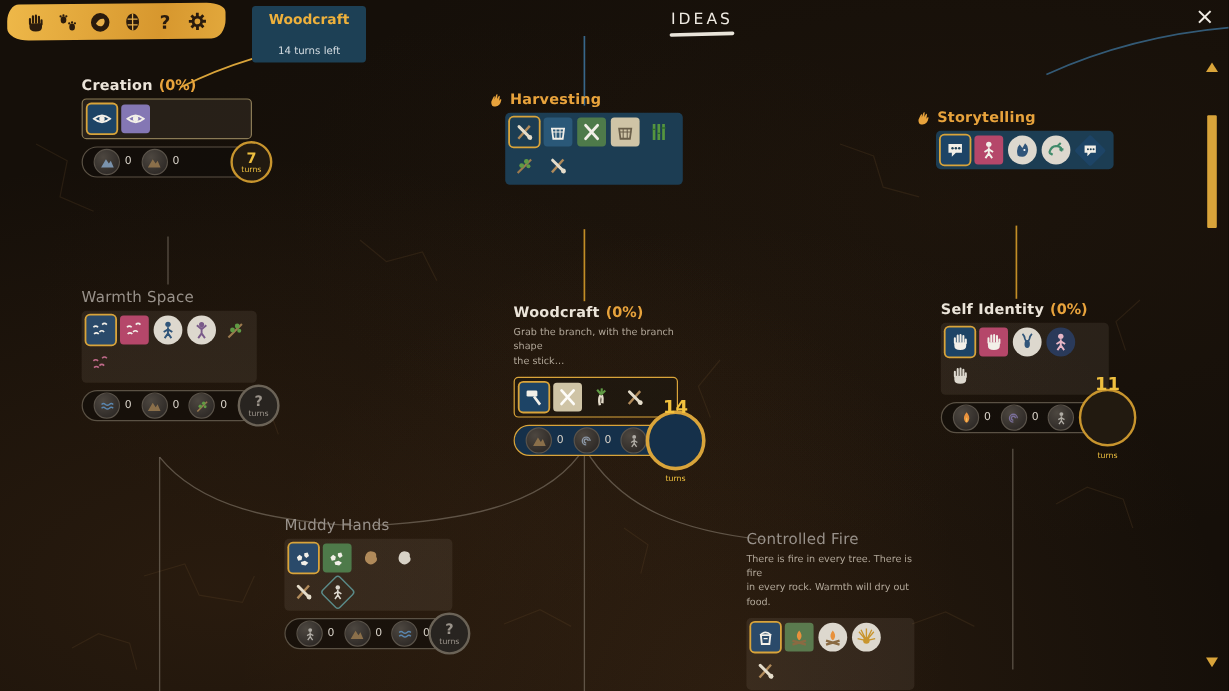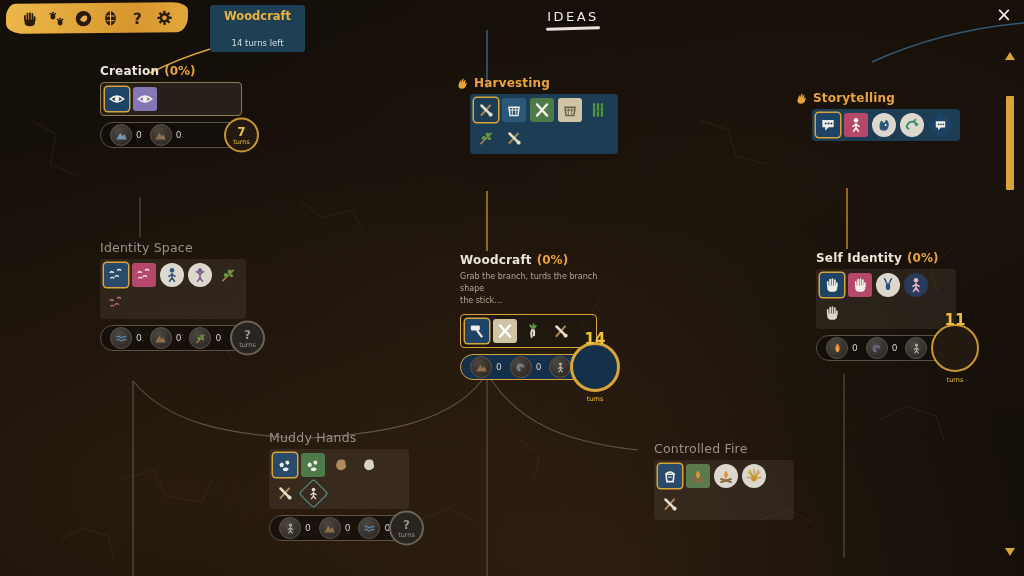--- a/index.html
+++ b/index.html
@@ -5,21 +5,21 @@
   html,body{margin:0;padding:0;background:#0d0906;}
   .stage{position:relative;width:1024px;height:576px;overflow:hidden;
     font-family:"DejaVu Sans",sans-serif;
     background:
       radial-gradient(ellipse at 18% 85%, rgba(120,75,35,.20), transparent 52%),
       radial-gradient(ellipse at 60% 100%, rgba(140,90,45,.16), transparent 48%),
       radial-gradient(ellipse at 78% 30%, rgba(90,60,30,.10), transparent 50%),
       radial-gradient(ellipse at 45% 45%, rgba(70,48,26,.10), transparent 55%),
       #150f09;}
   #overlay{position:absolute;left:0;top:0;z-index:1;pointer-events:none;}
-  .node{position:absolute;z-index:2;color:#b3a99c;cursor:pointer;margin-left:32px;}
+  .node{position:absolute;z-index:2;color:#b3a99c;cursor:pointer;}
   .trow{display:flex;align-items:center;gap:5px;margin-bottom:4px;}
   .ttl{font-size:12px;font-weight:bold;letter-spacing:.2px;color:#ebe4d9;white-space:nowrap;}
   .ttl.gold{color:#e8a33c;}
   .ttl.gray{color:#98918a;font-weight:normal;font-size:12.5px;}
   .pct{font-size:12px;font-weight:bold;color:#e8a33c;}
   .desc{font-size:8px;line-height:1.5;white-space:pre-line;color:#b0a698;margin-bottom:7px;}
   .hand-flag{width:14px;height:14px;flex:0 0 auto;}
   .hand-flag svg{width:14px;height:14px;display:block;}
   .panel{display:flex;flex-wrap:wrap;gap:4px;padding:4px;border-radius:4px;align-content:flex-start;box-sizing:border-box;}
   .panel.graybg{background:rgba(160,150,130,.13);}
@@ -56,21 +56,21 @@
   #toolbar{position:absolute;left:6px;top:3px;width:182px;height:30px;z-index:4;display:flex;align-items:center;
     justify-content:space-around;padding:0 10px;box-sizing:border-box;cursor:pointer;
     background:linear-gradient(100deg,#eeb849,#d7972e 70%,#e2a83c);
     border-radius:10px 16px 12px 18px / 14px 8px 16px 10px;transform:rotate(-.6deg);}
   .tb-ic{width:20px;height:20px;display:flex;align-items:center;justify-content:center;}
   .tb-ic svg{width:19px;height:19px;display:block;}
   #active-badge{position:absolute;left:210px;top:5px;z-index:4;background:#1d4055;border-radius:3px;
     padding:4px 14px;text-align:center;cursor:pointer;}
   .ab-name{color:#eeb13c;font-weight:bold;font-size:11.5px;}
   .ab-status{color:#d5dde2;font-size:8.5px;margin-top:15px;}
-  #ideas{position:absolute;left:528px;top:9px;width:90px;text-align:center;z-index:4;text-decoration:underline;}
+  #ideas{position:absolute;left:540px;top:9px;width:90px;text-align:center;z-index:4;}
   .ideas-t{color:#efeae2;font-size:13px;letter-spacing:2.5px;}
   .ideas-u{width:54px;height:3px;background:#e9e4da;margin:3px auto 0;transform:rotate(-1.5deg);border-radius:2px;}
   #close-btn{position:absolute;right:12px;top:3px;color:#f2ede5;font-size:19px;z-index:4;cursor:pointer;}
   #sb-up{position:absolute;right:9px;top:52px;width:0;height:0;border-left:5px solid transparent;
     border-right:5px solid transparent;border-bottom:8px solid #d9a43a;z-index:4;cursor:pointer;}
   #sb-thumb{position:absolute;right:10px;top:96px;width:8px;height:94px;background:#d9a43a;border-radius:1px;z-index:4;cursor:pointer;}
   #sb-down{position:absolute;right:9px;top:548px;width:0;height:0;border-left:5px solid transparent;
     border-right:5px solid transparent;border-top:8px solid #d9a43a;z-index:4;cursor:pointer;}
 </style>
 </head>
@@ -207,21 +207,21 @@
           </span>
           <span class="cnt">0</span>
         </span>
       <div class="badge sm goldbd" style="right:-18px">
         <span class="bv">7</span>
           <span class="bl">turns</span>
         </div>
     </div>
   </div>
 
-  <div class="node" style="left:423px;top:76px;width:154px">
+  <div class="node" style="left:406px;top:76px;width:154px">
     <div class="trow">
         <span class="hand-flag">
           <svg viewBox="0 0 16 16">
             <path d="M5 14Q3 11 4.5 8.5L6 5.5Q6.5 4.5 7.3 5L7 8L8.5 3.5Q9 2.5 9.8 3L9.5 7.5L11 4.5Q11.8 4 12 5L11.5 9L12.8 7.5Q13.6 7.5 13.4 8.5Q12.8 11.5 11.5 13Q9 15.5 5 14Z" fill="#e8a33c"></path>
           </svg>
         </span>
       <span class="ttl gold">Harvesting</span>
       </div>
     <div class="panel navy" style="width:148px;margin-left:15px">
       <span class="sq plain sel">
@@ -313,21 +313,21 @@
             <circle cx="6" cy="6.7" r=".9" fill="#1d3f55"></circle>
             <circle cx="8.5" cy="6.7" r=".9" fill="#1d3f55"></circle>
             <circle cx="11" cy="6.7" r=".9" fill="#1d3f55"></circle>
           </svg>
         </span>
     </div>
   </div>
 
   <div class="node" style="left:68px;top:240px;width:146px">
     <div class="trow">
-        <span class="ttl gray">Identity Space</span>
+        <span class="ttl gray">Warmth Space</span>
       </div>
     <div class="panel graybg" style="width:146px">
       <span class="sq sel" style="background:#2a4a6a">
           <svg viewBox="0 0 16 16">
             <path d="M2.5 6Q4.2 4.2 6 6M7 9.5Q8.7 7.7 10.5 9.5M9 4Q10.7 2.2 12.5 4M3 11Q4.7 9.2 6.5 11" fill="none" stroke="#f2efe8" stroke-width="1.2"></path>
           </svg>
         </span>
       <span class="sq" style="background:#b5476a">
           <svg viewBox="0 0 16 16">
             <path d="M2.5 6Q4.2 4.2 6 6M7 9.5Q8.7 7.7 10.5 9.5M9 4Q10.7 2.2 12.5 4M3 11Q4.7 9.2 6.5 11" fill="none" stroke="#f2efe8" stroke-width="1.2"></path>
@@ -392,21 +392,21 @@
           <span class="bl">turns</span>
         </div>
     </div>
   </div>
 
   <div class="node" style="left:428px;top:253px;width:138px">
     <div class="trow">
         <span class="ttl">Woodcraft</span>
       <span class="pct">(0%)</span>
       </div>
-    <div class="desc">Grab the branch, turds the branch shape
+    <div class="desc">Grab the branch, with the branch shape
 the stick…</div>
     <div class="panel goldb" style="width:137px">
       <span class="sq sel" style="background:#1d4466">
           <svg viewBox="0 0 16 16">
             <rect x="2.5" y="3" width="8" height="4.5" rx="1" fill="#f2efe8"></rect>
             <path d="M8 7.5L12.5 13.5" stroke="#f2efe8" stroke-width="2"></path>
           </svg>
         </span>
       <span class="sq" style="background:#cfc4a6">
           <svg viewBox="0 0 16 16">
@@ -604,20 +604,22 @@
         <span class="bv">?</span>
           <span class="bl">turns</span>
         </div>
     </div>
   </div>
 
   <div class="node" style="left:622px;top:441px;width:140px">
     <div class="trow">
         <span class="ttl gray">Controlled Fire</span>
       </div>
+    <div class="desc">There is fire in every tree. There is fire
+in every rock. Warmth will dry out food.</div>
     <div class="panel graybg" style="width:140px">
       <span class="sq sel" style="background:#2a4a6a">
           <svg viewBox="0 0 16 16">
             <path d="M4.5 6.5H11.5L10.8 13H5.2Z" fill="none" stroke="#f2efe8" stroke-width="1.4"></path>
             <path d="M4 6.5Q8 2.5 12 6.5" fill="none" stroke="#f2efe8" stroke-width="1.2"></path>
             <path d="M6.5 9H9.5" stroke="#f2efe8" stroke-width="1"></path>
           </svg>
         </span>
       <span class="sq" style="background:#5a7a4e">
           <svg viewBox="0 0 16 16">

